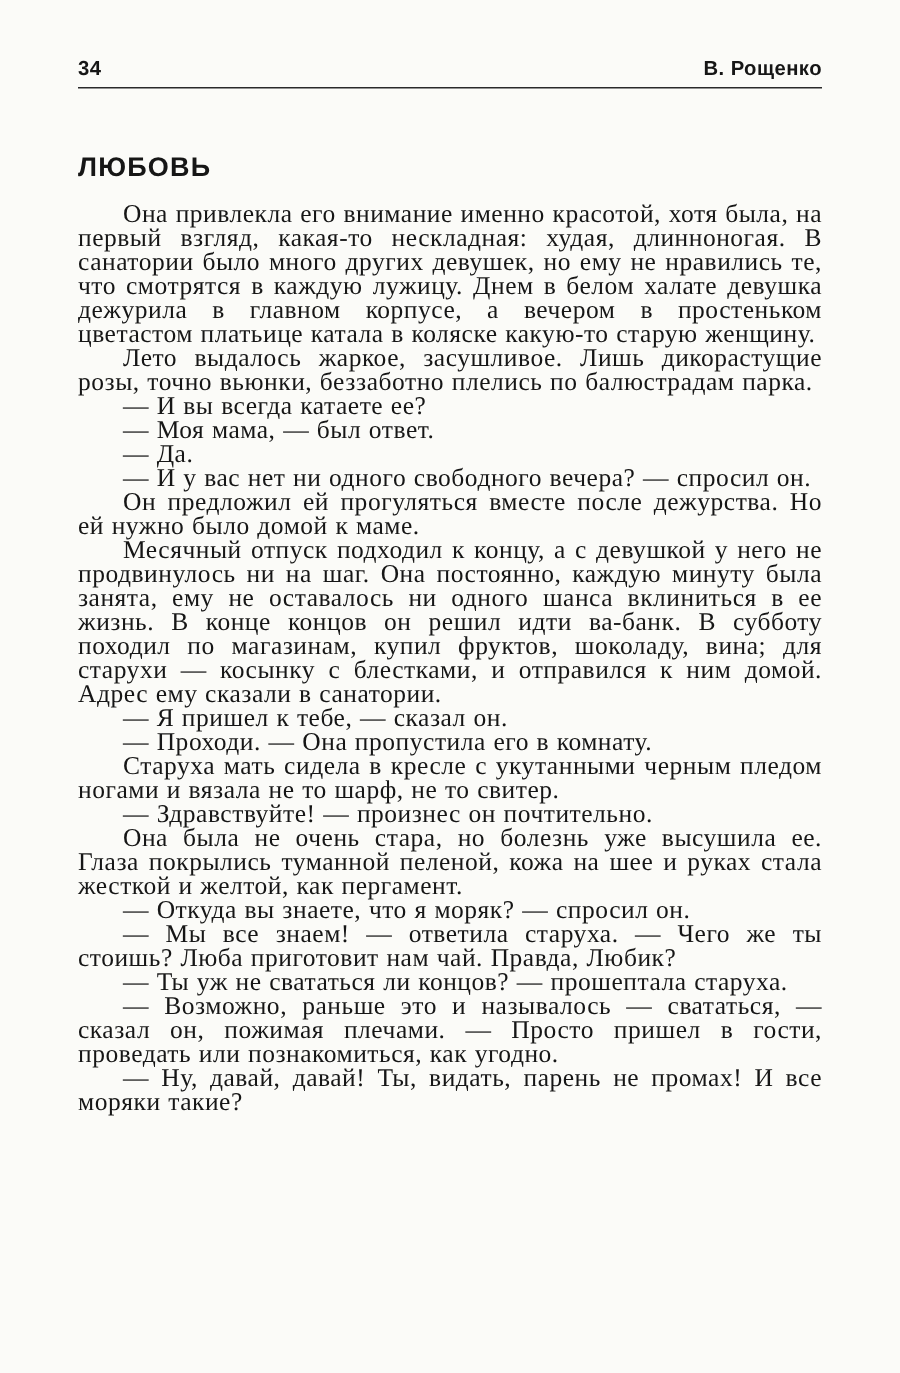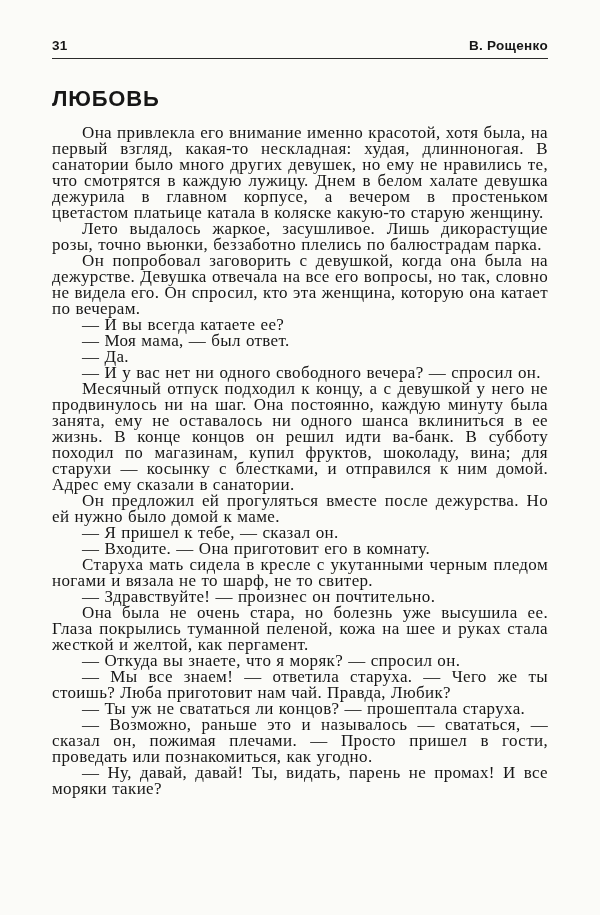--- a/index.html
+++ b/index.html
@@ -27,24 +27,24 @@
     font-weight: bold;
     font-size: 13.5px;
     letter-spacing: 0.3px;
   }
   .header-rule {
     height: 0;
     border-top: 1.6px solid #2a2a2a;
     margin: 5px 52px 0 52px;
   }
   .story-title {
-    margin: 27px 52px 0 52px;
+    margin: 42px 52px 0 52px;
     font-family: "Liberation Sans", sans-serif;
     font-weight: bold;
-    font-size: 22px;
+    font-size: 18px;
     letter-spacing: 0.8px;
   }
   .story-body {
     margin: 13px 52px 0 52px;
   }
   .story-body p {
     margin: 0;
     text-align: justify;
     text-indent: 30px;
     font-size: 17px;
@@ -52,40 +52,39 @@
     letter-spacing: 0.35px;
     word-spacing: 0.5px;
   }
 </style>
 </head>
 <body>
 
 <div class="page">
 
   <div class="header">
-    <span>31</span>
+    <span>34</span>
     <span>В. Рощенко</span>
   </div>
 
   <div class="header-rule"></div>
 
   <h1 class="story-title">ЛЮБОВЬ</h1>
 
   <div class="story-body">
     <p>Она привлекла его внимание именно красотой, хотя была, на первый взгляд, какая-то нескладная: худая, длинноногая. В санатории было много других девушек, но ему не нравились те, что смотрятся в каждую лужицу. Днем в белом халате девушка дежурила в главном корпусе, а вечером в простеньком цветастом платьице катала в коляске какую-то старую женщину.</p>
     <p>Лето выдалось жаркое, засушливое. Лишь дикорастущие розы, точно вьюнки, беззаботно плелись по балюстрадам парка.</p>
-    <p>Он попробовал заговорить с девушкой, когда она была на дежурстве. Девушка отвечала на все его вопросы, но так, словно не видела его. Он спросил, кто эта женщина, которую она катает по вечерам.</p>
     <p>— И вы всегда катаете ее?</p>
     <p>— Моя мама, — был ответ.</p>
     <p>— Да.</p>
     <p>— И у вас нет ни одного свободного вечера? — спросил он.</p>
+    <p>Он предложил ей прогуляться вместе после дежурства. Но ей нужно было домой к маме.</p>
     <p>Месячный отпуск подходил к концу, а с девушкой у него не продвинулось ни на шаг. Она постоянно, каждую минуту была занята, ему не оставалось ни одного шанса вклиниться в ее жизнь. В конце концов он решил идти ва-банк. В субботу походил по магазинам, купил фруктов, шоколаду, вина; для старухи — косынку с блестками, и отправился к ним домой. Адрес ему сказали в санатории.</p>
-    <p>Он предложил ей прогуляться вместе после дежурства. Но ей нужно было домой к маме.</p>
     <p>— Я пришел к тебе, — сказал он.</p>
-    <p>— Входите. — Она приготовит его в комнату.</p>
+    <p>— Проходи. — Она пропустила его в комнату.</p>
     <p>Старуха мать сидела в кресле с укутанными черным пледом ногами и вязала не то шарф, не то свитер.</p>
     <p>— Здравствуйте! — произнес он почтительно.</p>
     <p>Она была не очень стара, но болезнь уже высушила ее. Глаза покрылись туманной пеленой, кожа на шее и руках стала жесткой и желтой, как пергамент.</p>
     <p>— Откуда вы знаете, что я моряк? — спросил он.</p>
     <p>— Мы все знаем! — ответила старуха. — Чего же ты стоишь? Люба приготовит нам чай. Правда, Любик?</p>
     <p>— Ты уж не свататься ли концов? — прошептала старуха.</p>
     <p>— Возможно, раньше это и называлось — свататься, — сказал он, пожимая плечами. — Просто пришел в гости, проведать или познакомиться, как угодно.</p>
     <p>— Ну, давай, давай! Ты, видать, парень не промах! И все моряки такие?</p>
   </div>
 

